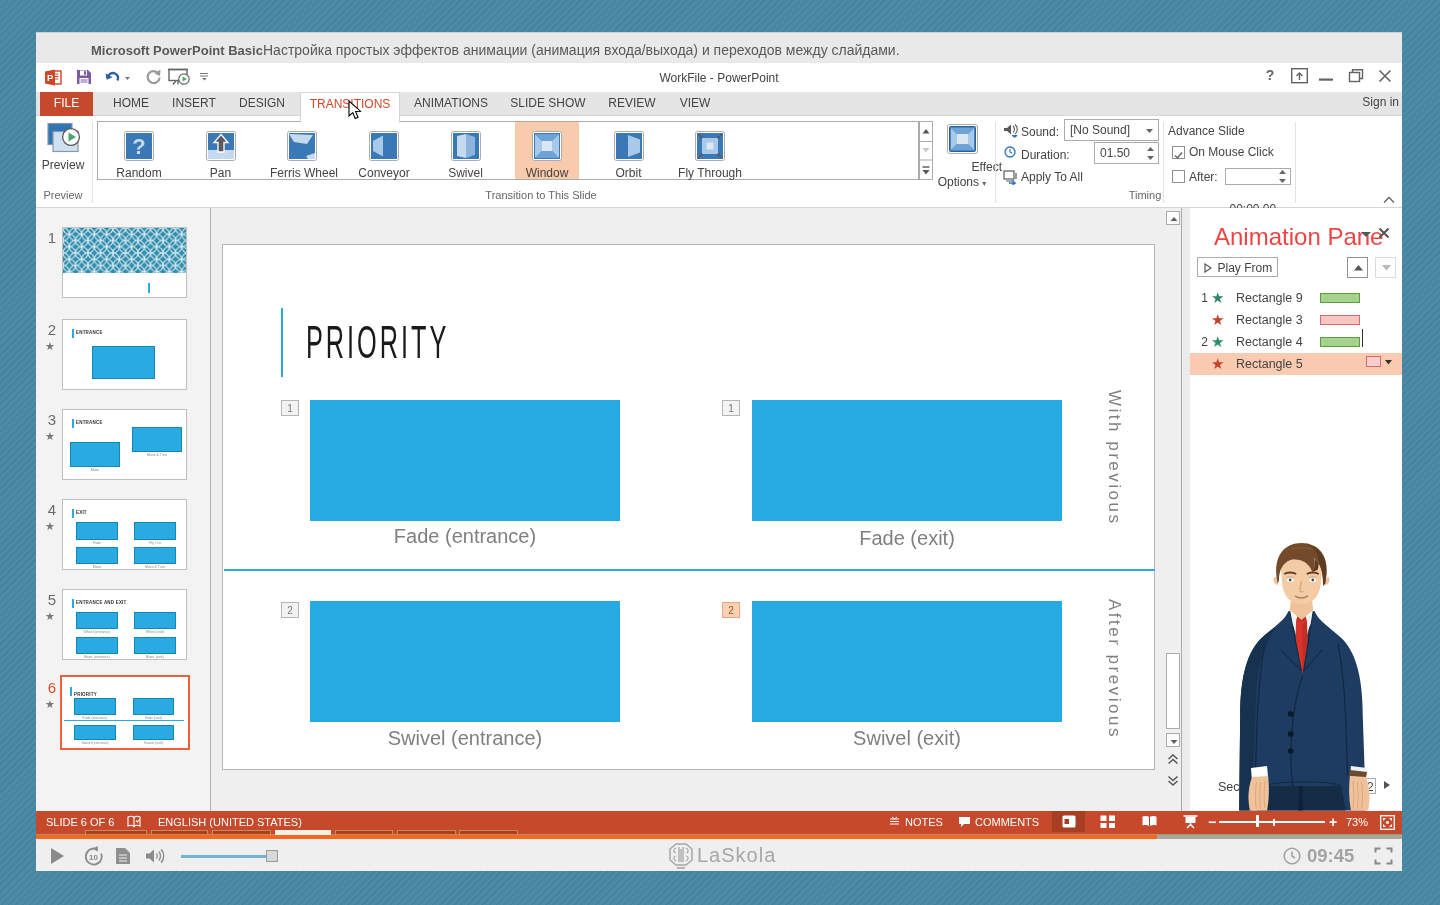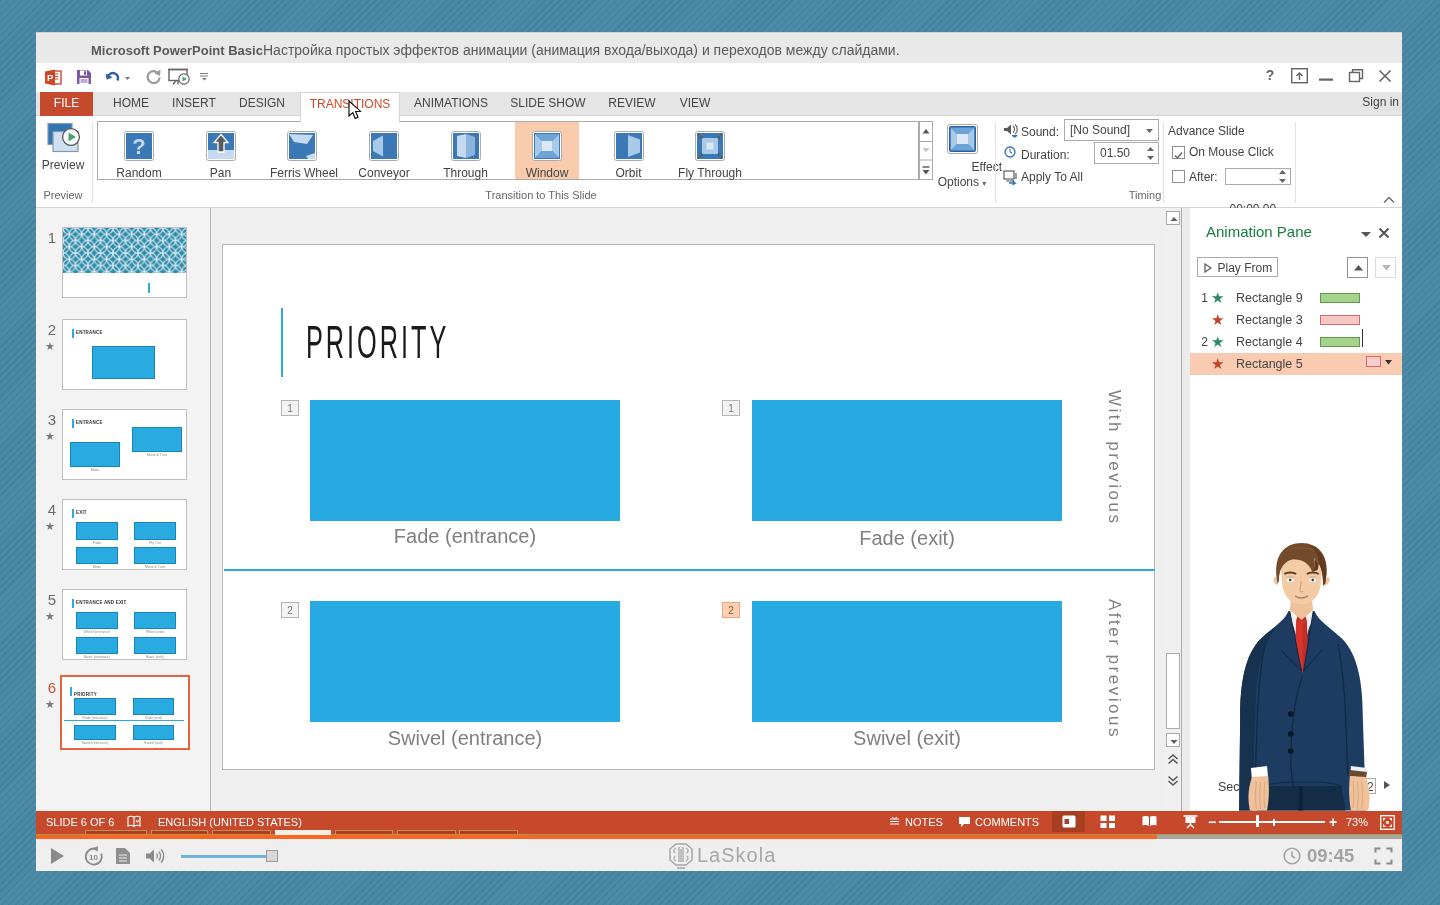--- a/index.html
+++ b/index.html
@@ -77,20 +77,21 @@
   .chseg { position:absolute; top:0; height:5.5px; border:1px solid #b8915f; background:#b03c1d; }
 </style>
 </head>
 <body>
 <div id="win">
   <div id="topbar">
     <div class="t1">Microsoft PowerPoint Basic</div>
     <div class="t2">Настройка простых эффектов анимации (анимация входа/выхода) и переходов между слайдами.</div>
   </div>
   <div id="qat">
+    <div id="title">WorkFile - PowerPoint</div>
 
     <svg class="abs" style="left:9px;top:6px;" width="17" height="17" viewBox="0 0 17 17">
       <rect x="7" y="2" width="9" height="13" fill="#fff" stroke="#d04727" stroke-width="1.4"></rect>
       <path d="M9.5 5h4M9.5 7.5h4M9.5 10h4" stroke="#d04727" stroke-width="1"></path>
       <path d="M0 2.5 L10 0.5 V16.5 L0 14.5 Z" fill="#d04727"></path>
       <text x="2" y="12" font-size="9.5" font-weight="bold" fill="#fff" font-family="Liberation Sans">P</text>
     </svg>
 
     <svg class="abs" style="left:40px;top:6px;" width="16" height="16" viewBox="0 0 16 16">
       <path d="M1 1 h11 l3 3 v11 h-14 z" fill="#7d58a4"></path>
@@ -199,21 +200,21 @@
           </svg>
         <div class="lbl">Conveyor</div>
       </div>
       <div class="gitem" style="left:336px;">
         <svg class="gicon" width="30" height="30" viewBox="0 0 30 30">
             <rect x="0.5" y="0.5" width="29" height="29" rx="2" fill="#fff" stroke="#ababab"></rect>
             <rect x="2" y="2" width="26" height="26" fill="#3b79b6"></rect>
             <path d="M6 5 L15 3 L15 27 L6 25 Z" fill="#c5daf1"></path>
             <path d="M15 3 L24 6 L24 24 L15 27 Z" fill="#8cb4dd"></path>
           </svg>
-        <div class="lbl">Through</div>
+        <div class="lbl">Swivel</div>
       </div>
       <div class="gitem" style="left:417.5px;">
         <svg class="gicon" width="30" height="30" viewBox="0 0 30 30">
             <rect x="0.5" y="0.5" width="29" height="29" rx="2" fill="#fff" stroke="#ababab"></rect>
             <rect x="2" y="2" width="26" height="26" fill="#3b79b6"></rect>
             <path d="M3 3 L10 10 L10 20 L3 27 Z" fill="#a8c9e8"></path>
             <path d="M27 3 L20 10 L20 20 L27 27 Z" fill="#a8c9e8"></path>
             <path d="M3 3 L27 3 L20 10 L10 10 Z" fill="#6ea3d8"></path>
             <path d="M3 27 L27 27 L20 20 L10 20 Z" fill="#6ea3d8"></path>
             <rect x="10" y="10" width="10" height="10" fill="#dbe7f3"></rect>
@@ -431,21 +432,21 @@
           </svg></div>
       <svg class="abs" style="left:2px;top:546px;" width="12" height="11" viewBox="0 0 12 11">
           <path d="M1.5 5 L6 1 L10.5 5 M1.5 9.5 L6 5.5 L10.5 9.5" stroke="#555" stroke-width="1.5" fill="none"></path>
         </svg>
       <svg class="abs" style="left:2px;top:567px;" width="12" height="11" viewBox="0 0 12 11">
           <path d="M1.5 1.5 L6 5.5 L10.5 1.5 M1.5 6 L6 10 L10.5 6" stroke="#555" stroke-width="1.5" fill="none"></path>
         </svg>
     </div>
     <div id="splitter"></div>
     <div id="animpane">
-      <div class="abs" style="left:16px;top:15px;font-size:15px;color:#15803d;letter-spacing:0px;">Animation Pane</div>
+      <div class="abs" style="left:24px;top:15px;font-size:24px;color:#ef4444;letter-spacing:0px;">Animation Pane</div>
       <svg class="abs" style="left:169px;top:22px;" width="14" height="9" viewBox="0 0 14 9">
           <path d="M2 2 l5 5 l5 -5 z" fill="#555"></path>
         </svg>
       <svg class="abs" style="left:187px;top:18px;" width="14" height="14" viewBox="0 0 14 14">
           <path d="M2.5 2.5 L11.5 11.5 M11.5 2.5 L2.5 11.5" stroke="#555" stroke-width="2"></path>
         </svg>
       <div class="abs" style="left:6.5px;top:49px;width:81px;height:19.5px;border:1px solid #ababab;background:#fff;">
         <svg class="abs" style="left:6px;top:4.5px;" width="8" height="10" viewBox="0 0 8 10">
             <path d="M1 1 L7 5 L1 9 Z" fill="none" stroke="#555" stroke-width="1.2"></path>
           </svg>

